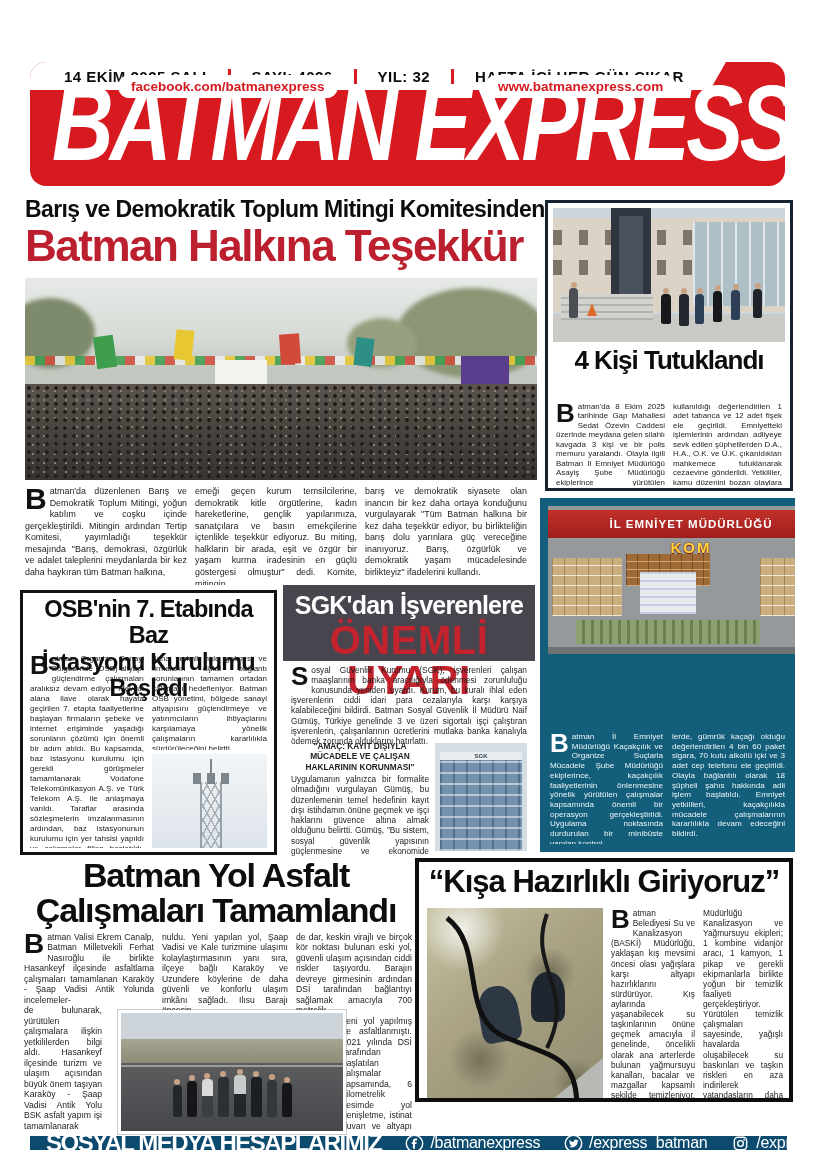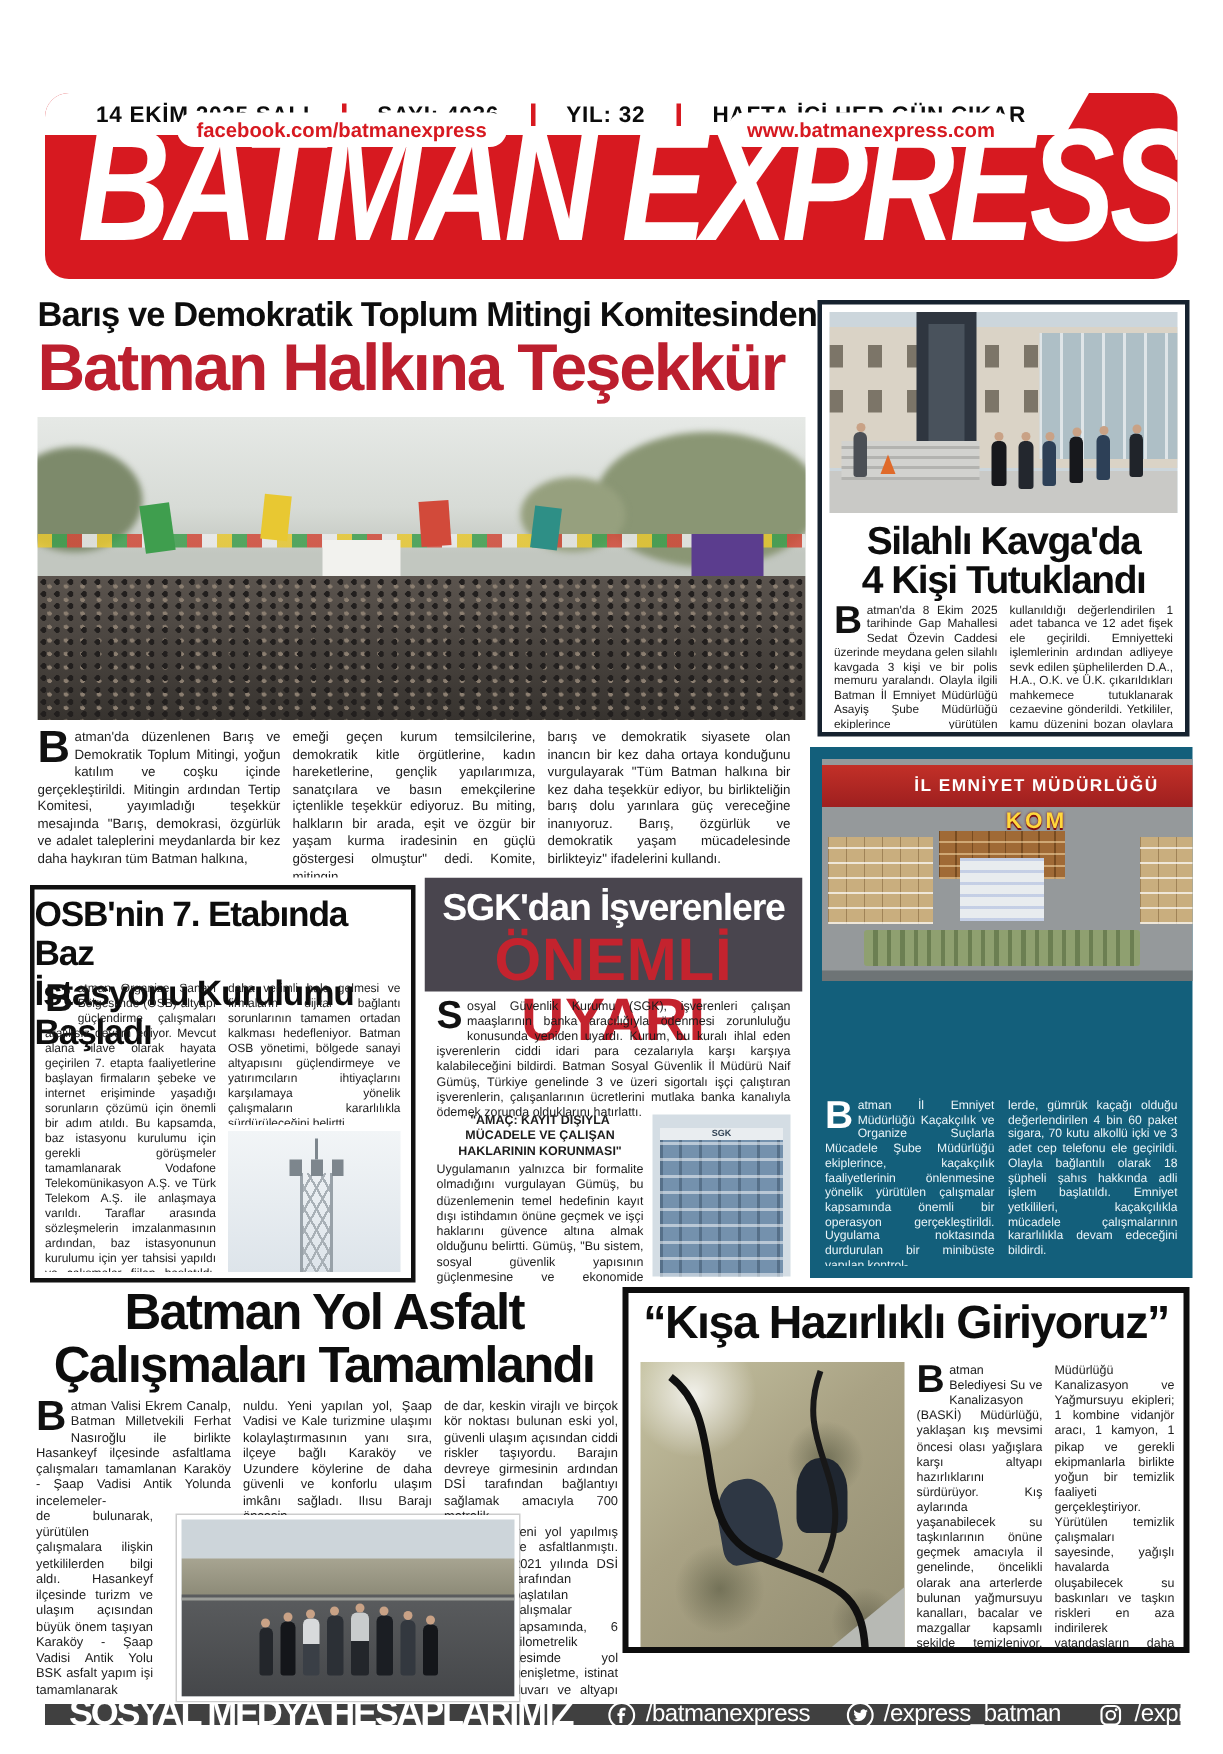--- a/index.html
+++ b/index.html
@@ -86,21 +86,21 @@
   #kp-cans{position:absolute;left:28px;bottom:10px;width:184px;height:24px;border-radius:2px;
      background:repeating-linear-gradient(90deg,#8fa070 0 6px,#6c7f52 6px 9px);}
   #kp-table{position:absolute;left:0;bottom:0;width:100%;height:7px;background:#6e7476;}
   #kacak-headline{left:10px;top:160px;color:#fff;font-weight:bold;font-size:33px;line-height:1.04;letter-spacing:-.5px;}
   #kacak-body{left:10px;top:234px;width:235px;height:112px;display:flex;gap:9px;}
   #kacak-body .col{width:113px;font-size:8.1px;line-height:1.2;color:#eaf4f8;overflow:hidden;}
   #kacak-body .dropcap{font-size:26px;color:#fff;}
 
   
   #osb{left:20px;top:590px;width:257px;height:265px;border:3px solid #111;box-sizing:border-box;background:#fff;}
-  #osb-headline{left:0;top:3px;width:100%;text-align:left;font-weight:bold;
+  #osb-headline{left:0;top:3px;width:100%;text-align:center;font-weight:bold;
      font-size:23.5px;line-height:1.12;letter-spacing:-.8px;color:#0d0d0d;}
   #osb-body{left:7px;top:61px;width:237px;height:194px;display:flex;gap:8px;}
   #osb-body .col{width:115px;font-size:8px;line-height:1.25;overflow:hidden;}
   #osb-body .dropcap{font-size:26px;}
   #osb-tower{width:115px;height:94px;margin-top:4px;position:relative;overflow:hidden;
      background:linear-gradient(#f2f5f7,#dde4ea);}
   #tower-mast{position:absolute;left:48px;bottom:0;width:18px;height:66px;
      border-left:2px solid #98a1a8;border-right:2px solid #98a1a8;
      background:repeating-linear-gradient(60deg,#a8b0b6 0 1.5px,transparent 1.5px 7px),
                 repeating-linear-gradient(-60deg,#a8b0b6 0 1.5px,transparent 1.5px 7px);}
@@ -156,21 +156,21 @@
         radial-gradient(circle 30px at 85% 80%,rgba(60,60,45,.4),transparent 75%),
         linear-gradient(140deg,#c6c3a2,#a9a284 40%,#8f8a6f);}
   #kw-concrete{position:absolute;right:0;bottom:0;width:80px;height:66px;background:#b7b9b4;
      clip-path:polygon(100% 0,100% 100%,0 100%);}
   .worker{position:absolute;background:#2e3744;}
   #kisa-c1{left:192px;top:46px;width:84px;height:218px;font-size:8.3px;line-height:1.22;overflow:hidden;}
   #kisa-c2{left:284px;top:46px;width:80px;height:218px;font-size:8.3px;line-height:1.22;overflow:hidden;}
   #kisa-c1 .dropcap{font-size:26px;}
 
   
-  #footer{left:30px;top:1136px;width:757px;height:14px;background:#404040;
+  #footer{left:30px;top:1136px;width:757px;height:14px;background:#0c4a6e;
      display:flex;align-items:center;padding:6px 16px;box-sizing:border-box;gap:24px;}
   #footer-label{color:#fff;font-weight:bold;font-size:24px;letter-spacing:-1.5px;white-space:nowrap;}
   .social{display:flex;align-items:center;gap:6px;color:#fff;font-size:16px;letter-spacing:-.3px;white-space:nowrap;text-align:center;}
   .social svg{display:block;}
 </style>
 </head>
 <body>
 
 <div id="masthead" class="abs">
   <div id="mast-title" class="abs">BATMAN EXPRESS</div>
@@ -224,21 +224,20 @@
     <div id="sp-cone"></div>
     <div class="fig" style="left:16px;bottom:24px;width:9px;height:30px;background:#4b4f55;"></div>
     <div class="fig" style="left:108px;bottom:18px;width:10px;height:30px;background:#17181c;"></div>
     <div class="fig" style="left:126px;bottom:16px;width:10px;height:32px;background:#23272e;"></div>
     <div class="fig" style="left:142px;bottom:18px;width:9px;height:30px;background:#2d4057;"></div>
     <div class="fig" style="left:160px;bottom:20px;width:9px;height:31px;background:#17181c;"></div>
     <div class="fig" style="left:178px;bottom:22px;width:9px;height:30px;background:#2d4057;"></div>
     <div class="fig" style="left:200px;bottom:24px;width:9px;height:29px;background:#20242a;"></div>
   </div>
   <div id="silahli-headline" class="abs">
-    <div>Silahlı Kavga'da</div>
     <div>4 Kişi Tutuklandı</div>
   </div>
   <div id="silahli-body" class="abs">
     <div class="col just"><span class="dropcap">B</span><span>atman'da 8 Ekim 2025 tarihinde Gap Mahallesi Sedat Özevin Caddesi üzerinde meydana gelen silahlı kavgada 3 kişi ve bir polis memuru yaralandı. Olayla ilgili Batman İl Emniyet Müdürlüğü Asayiş Şube Müdürlüğü ekiplerince yürütülen çalışmalar sonucunda 8 şüpheli gözaltına alındı. Yapılan aramalarda olayda</span></div>
     <div class="col just"><span>kullanıldığı değerlendirilen 1 adet tabanca ve 12 adet fişek ele geçirildi. Emniyetteki işlemlerinin ardından adliyeye sevk edilen şüphelilerden D.A., H.A., O.K. ve Ü.K. çıkarıldıkları mahkemece tutuklanarak cezaevine gönderildi. Yetkililer, kamu düzenini bozan olaylara karşı çalışmaların kararlılıkla sürdürüleceğini bildirdi.</span></div>
   </div>
 </div>
 
 <div id="kacak" class="abs clip">
   <div id="kacak-photo" class="abs clip">

